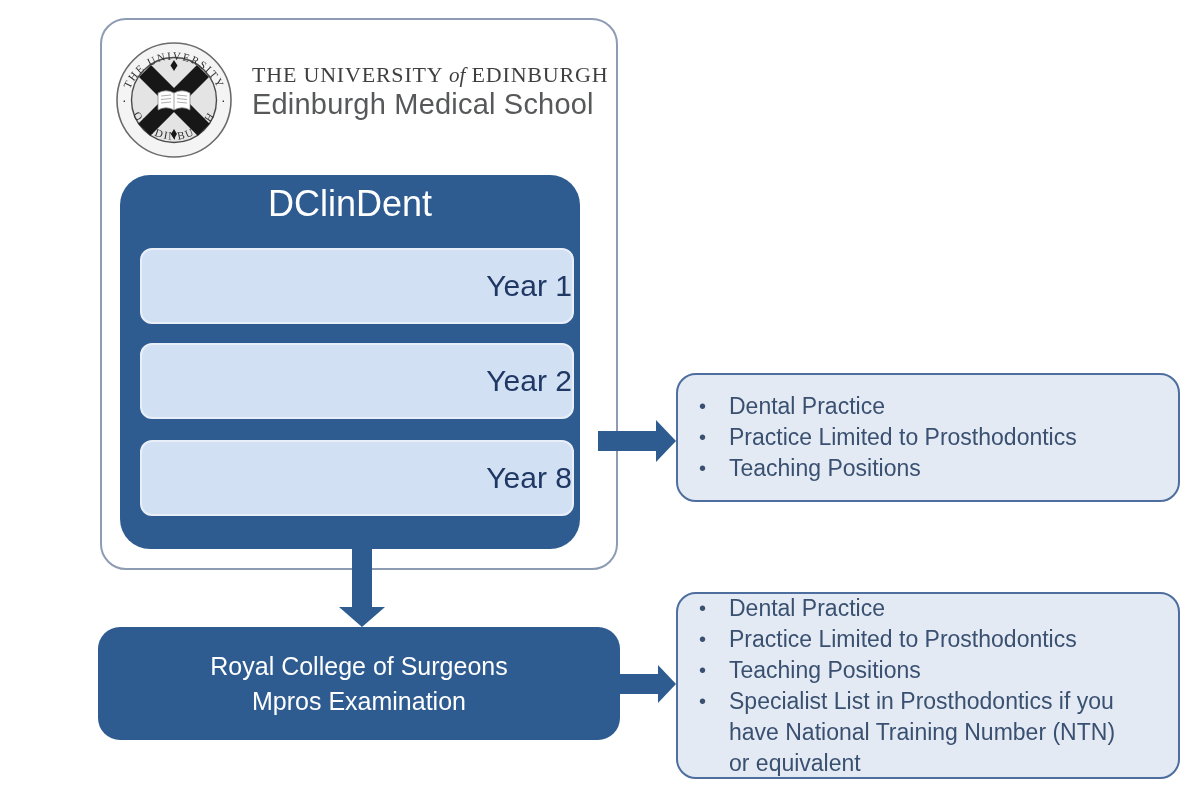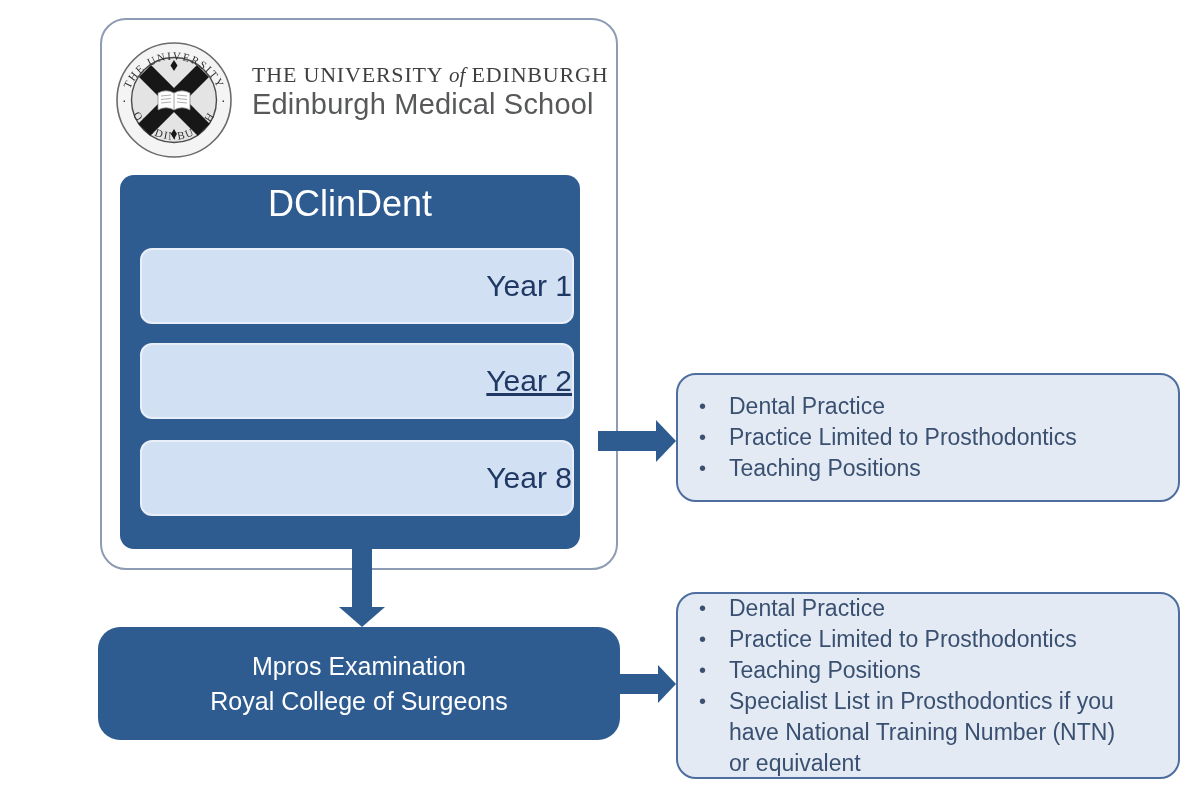--- a/index.html
+++ b/index.html
@@ -49,21 +49,21 @@
     letter-spacing: 0.2px;
     white-space: nowrap;
   }
 
   
   .dclin-box {
     position: absolute;
     left: 18px; top: 155px;
     width: 460px; height: 374px;
     background: #2e5c90;
-    border-radius: 14px;
+    border-radius: 30px;
   }
   .dclin-title {
     position: absolute;
     left: 0; top: 8px; width: 100%;
     text-align: center;
     color: #ffffff;
     font-size: 36px;
     font-weight: 400;
   }
   .year-box {
@@ -71,21 +71,21 @@
     left: 20px;
     width: 430px; height: 72px;
     background: #d2e0f3;
     border: 2px solid #e9eff9;
     border-radius: 12px;
     display: flex; align-items: center; justify-content: flex-end;
     color: #1f3864;
     font-size: 30px;
   }
   .year-1 { top: 73px; }
-  .year-2 { top: 168px; text-decoration: underline; }
+  .year-2 { top: 168px; }
   .year-3 { top: 265px; }
 
   
   .arrow-svg { position: absolute; }
   .arrow-right-1 { left: 598px; top: 418px; }
   .arrow-down    { left: 336px; top: 548px; }
   .arrow-right-2 { left: 618px; top: 663px; }
 
   
   .royal-box {
@@ -216,22 +216,22 @@
     <rect x="16" y="0" width="20" height="59" fill="#2e5c90"></rect>
     <polygon points="3,59 49,59 26,79" fill="#2e5c90"></polygon>
   </svg>
 
   <svg class="arrow-svg arrow-right-2" width="60" height="42" viewBox="0 0 60 42">
     <rect x="0" y="11" width="40" height="20" fill="#2e5c90"></rect>
     <polygon points="40,2 58,21 40,40" fill="#2e5c90"></polygon>
   </svg>
 
   <div class="royal-box">
+    <div>Royal College of Surgeons</div>
     <div>Mpros Examination</div>
-    <div>Royal College of Surgeons</div>
   </div>
 
   <div class="outcome-box outcome-box-1">
     <ul class="outcome-list">
       <li class="outcome-item"><span class="bullet">•</span><span class="txt">Dental Practice</span></li>
       <li class="outcome-item"><span class="bullet">•</span><span class="txt">Practice Limited to Prosthodontics</span></li>
       <li class="outcome-item"><span class="bullet">•</span><span class="txt">Teaching Positions</span></li>
     </ul>
   </div>
 

